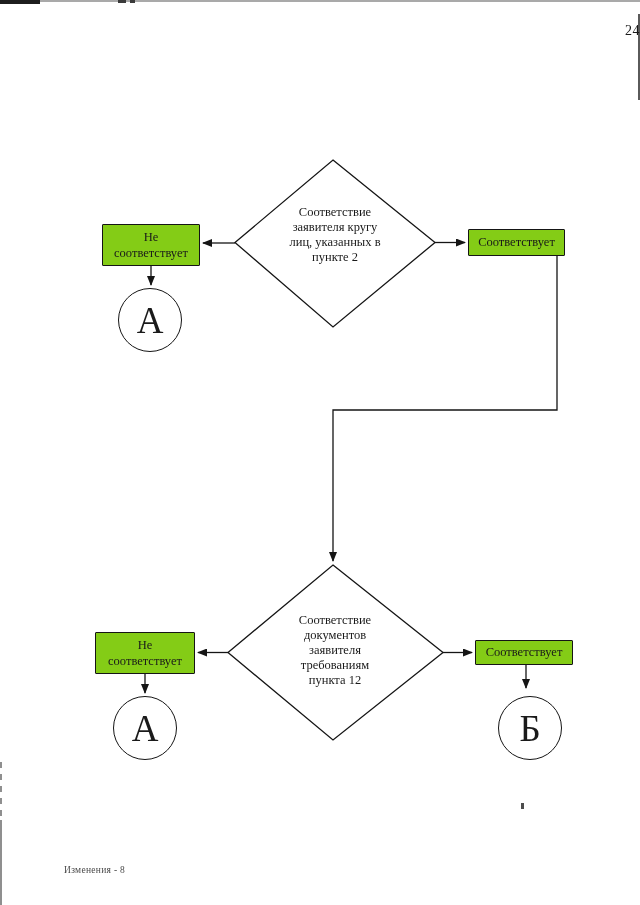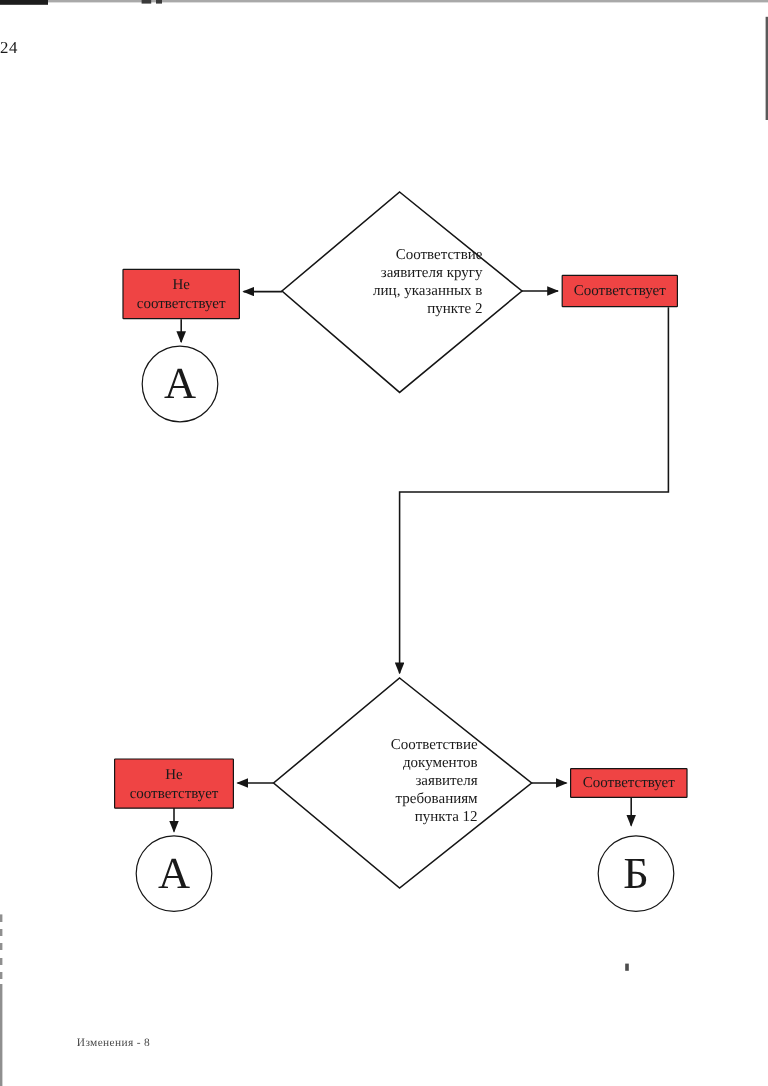--- a/index.html
+++ b/index.html
@@ -3,32 +3,32 @@
 <meta charset="utf-8">
 <style>
   html,body{margin:0;padding:0;}
   body{
     width:640px;height:905px;position:relative;background:#ffffff;
     font-family:"Liberation Serif","DejaVu Serif",serif;color:#1a1a1a;
     overflow:hidden;
   }
   .abs{position:absolute;}
   .page-number{
-    left:0;top:33px;width:640px;text-align:left;
+    left:0;top:23px;width:640px;text-align:right;
     font-size:14px;letter-spacing:.5px;
   }
   .flow-svg{left:0;top:0;width:640px;height:905px;}
   .node-box{
-    background:#ef4444;border:1.5px solid #151515;border-radius:1px;
+    background:#84cc16;border:1.5px solid #151515;border-radius:1px;
     display:flex;align-items:center;justify-content:center;
     text-align:center;font-size:12.5px;line-height:1.3;white-space:pre-line;
     box-sizing:border-box;
   }
   .diamond-label{
-    text-align:right;font-size:12.5px;line-height:15px;white-space:pre-line;
+    text-align:center;font-size:12.5px;line-height:15px;white-space:pre-line;
   }
   .circle-node{
     background:#fff;border:1.4px solid #151515;border-radius:50%;
     width:64px;height:64px;box-sizing:border-box;
     display:flex;align-items:center;justify-content:center;
     font-size:37px;
   }
   .footer-note{
     left:64px;top:865px;font-size:9.5px;color:#4a4a4a;letter-spacing:.3px;
   }

